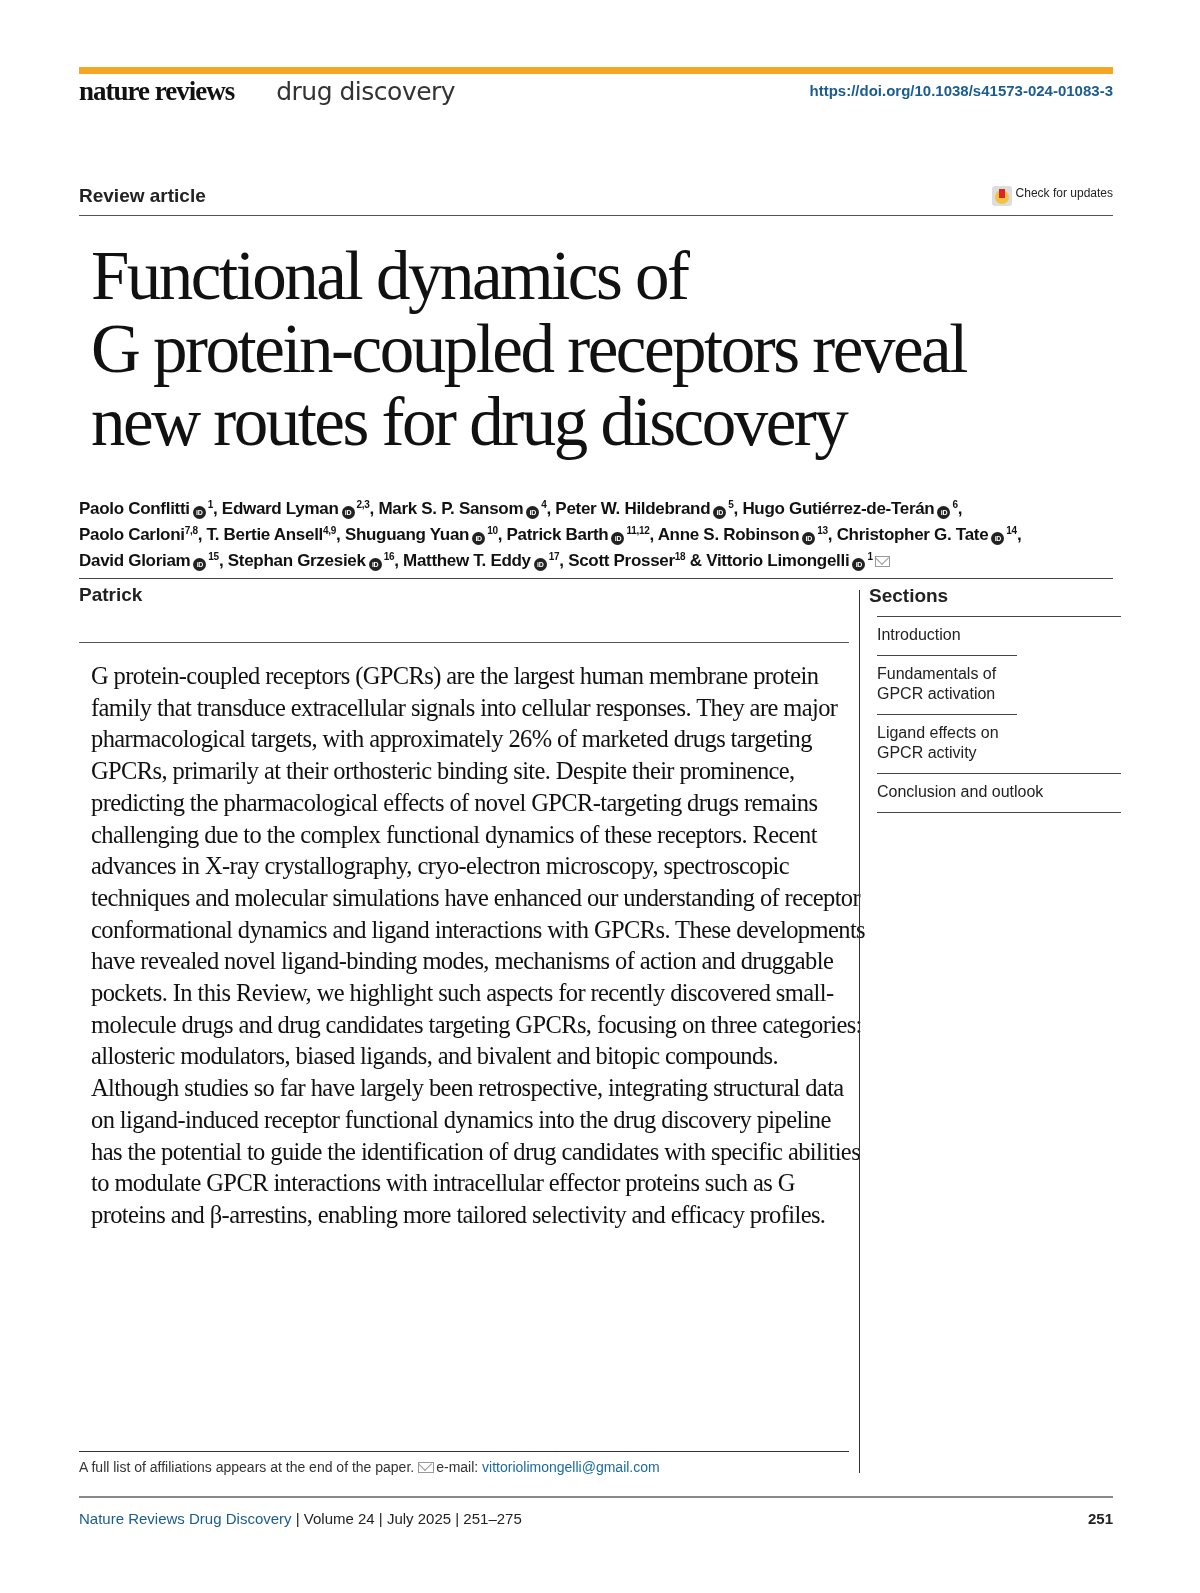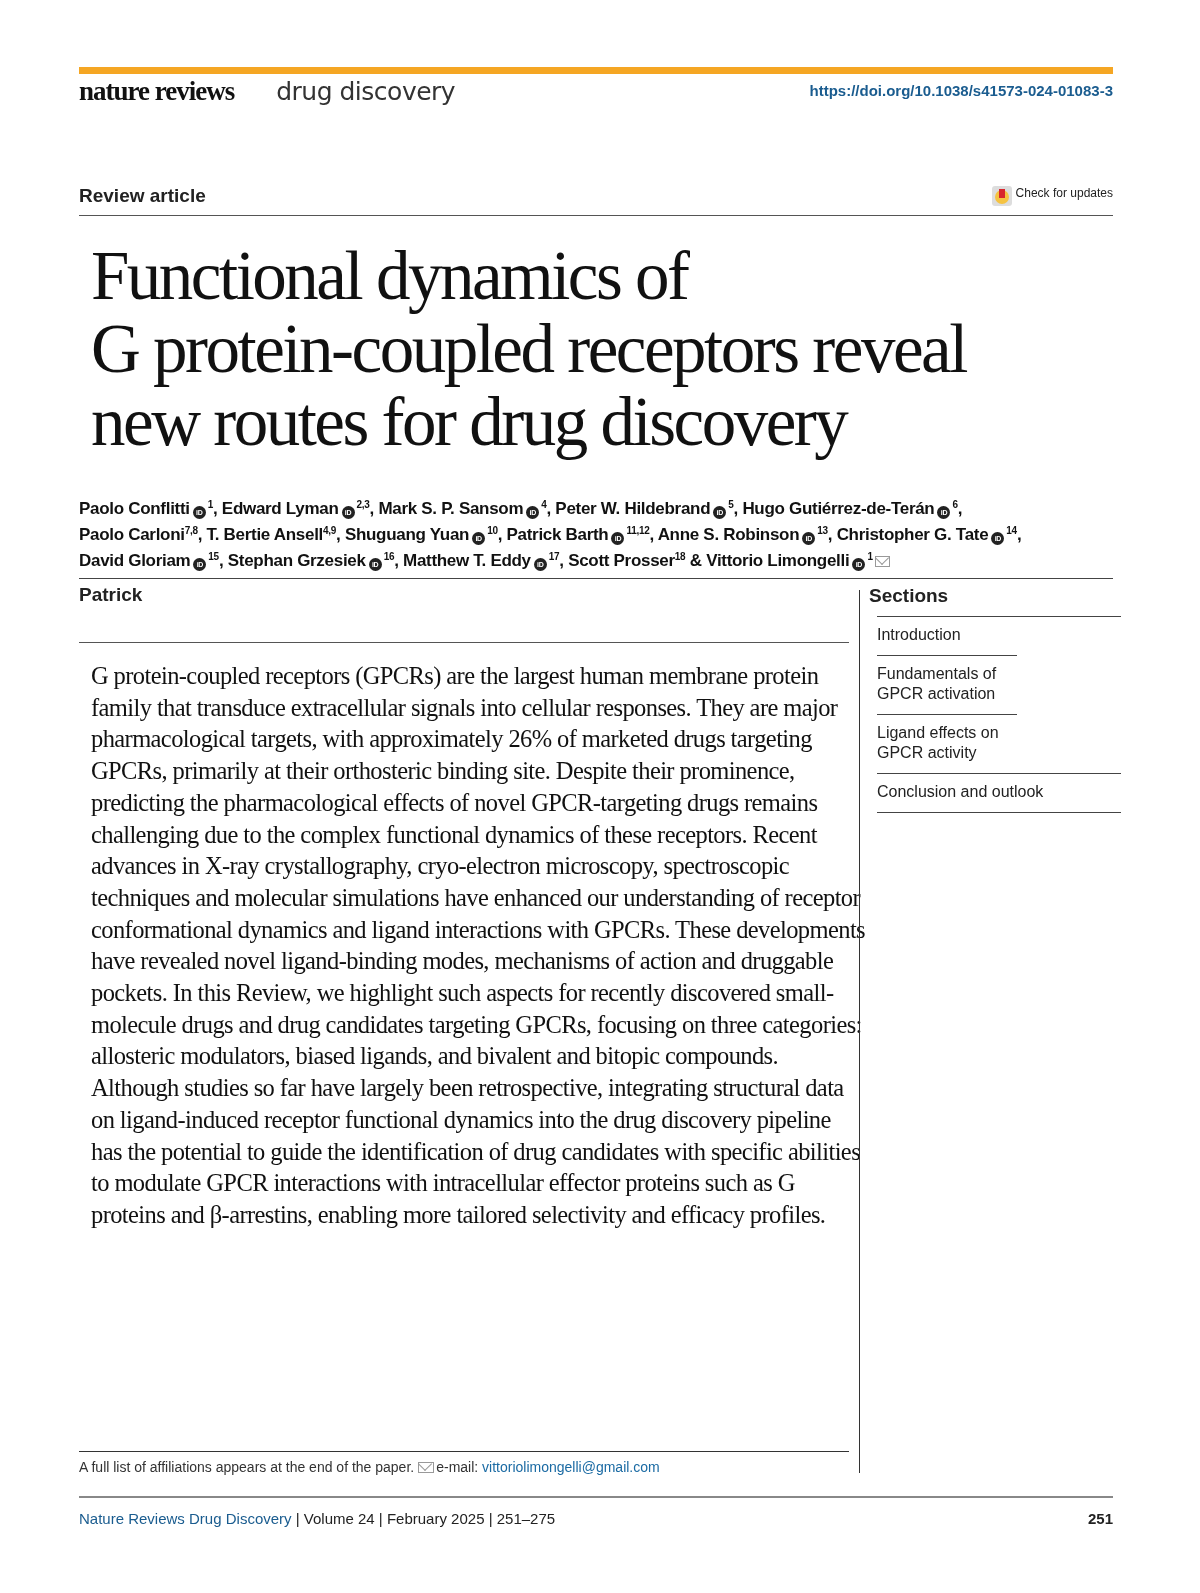--- a/index.html
+++ b/index.html
@@ -90,15 +90,15 @@
 </ul>
 
 <div class="abs rule4"></div>
 <div class="abs affil sans">
   <span>A full list of affiliations appears at the end of the paper.</span><span class="mail-icon"></span><span>e-mail:</span>
   <a class="email">vittoriolimongelli@gmail.com</a>
 </div>
 
 <div class="abs rule5"></div>
 <div class="abs footer sans">
-  <span class="fj">Nature Reviews Drug Discovery</span><span> | Volume 24 | February 2025 | 251–275</span>
+  <span class="fj">Nature Reviews Drug Discovery</span><span> | Volume 24 | July 2025 | 251–275</span>
 </div>
 <div class="abs pageno sans">251</div>
 
 </body></html>

